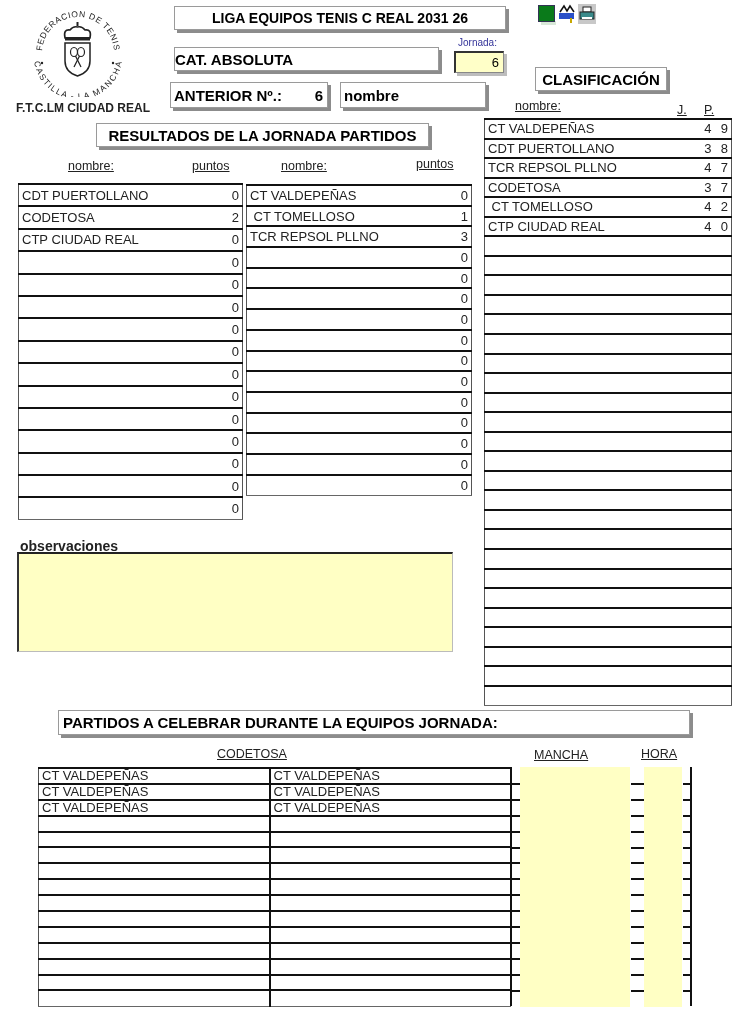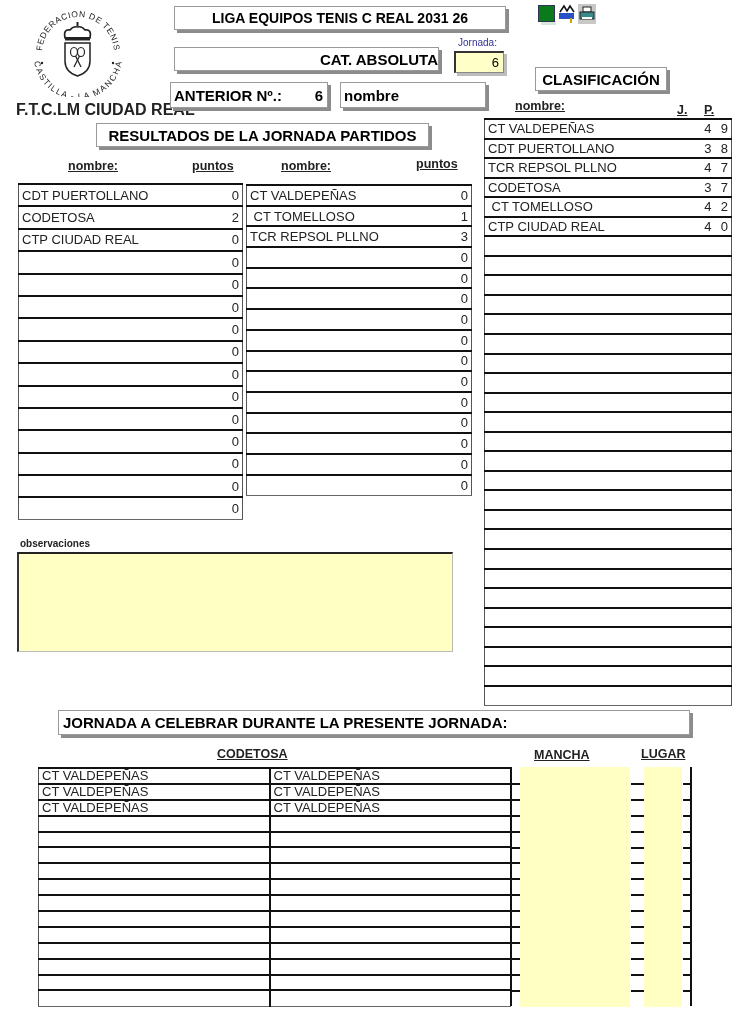--- a/index.html
+++ b/index.html
@@ -6,60 +6,60 @@
   html, body { width: 751px; height: 1024px; background: #ffffff; overflow: hidden; }
   body { position: relative; font-family: "Liberation Sans", sans-serif; color: #000; }
   .abs { position: absolute; }
 
   .boxed {
     position: absolute; background: #fff; border: 1px solid #9a9a9a;
     box-shadow: 3px 3px 0 #8c8c8c; font-weight: bold; font-size: 14px;
     display: flex; align-items: center;
   }
   .title-box { left: 174px; top: 6px; width: 332px; height: 24px; justify-content: center; }
-  .cat-box { left: 174px; top: 47px; width: 265px; height: 24px; justify-content: flex-end; font-size: 15px; }
+  .cat-box { left: 174px; top: 47px; width: 265px; height: 24px; justify-content: flex-start; font-size: 15px; }
   .jornada-box { left: 170px; top: 82px; width: 158px; height: 26px; justify-content: space-between; padding: 0 4px 0 3px; font-size: 15px; }
   .fecha-box { left: 340px; top: 82px; width: 146px; height: 26px; padding-left: 3px; font-size: 15px; }
   .clasif-box { left: 535px; top: 67px; width: 132px; height: 24px; justify-content: center; font-size: 15px; }
   .result-box { left: 96px; top: 123px; width: 333px; height: 24px; justify-content: center; font-size: 15px; }
   .partidos-box { left: 58px; top: 710px; width: 632px; height: 25px; padding-left: 4px; font-size: 15px; }
 
   .jornada-small-label { left: 458px; top: 37px; font-size: 10px; color: #333399; }
   .jornada-input {
     left: 454px; top: 51px; width: 50px; height: 22px; background: #ffffc8;
     border: 1px solid #888; border-left: 2px solid #333; border-top: 2px solid #333;
     box-shadow: 3px 3px 0 #bdbdbd; font-size: 13px; text-align: right; padding: 2px 4px 0 0;
   }
 
   .logo { left: 30px; top: 5px; width: 95px; height: 92px; }
-  .logo-caption { left: 16px; top: 101px; font-size: 16px; font-weight: bold; color: #222; white-space: nowrap; }
+  .logo-caption { left: 16px; top: 101px; font-size: 12px; font-weight: bold; color: #222; white-space: nowrap; }
 
   .tb-icon { top: 4px; width: 18px; height: 20px; }
   .green-sq { left: 538px; top: 5px; width: 17px; height: 17px; background: #0a7a1a; border: 1px solid #335; }
   .green-sq-shadow { left: 541px; top: 21px; width: 15px; height: 4px; background: #d8e8d8; }
 
-  .hdr { position: absolute; font-weight: bold; font-size: 12.5px; text-decoration: underline; color: #222; }
+  .hdr { position: absolute; font-weight: normal; font-size: 12.5px; text-decoration: underline; color: #222; }
 
   table.grid { position: absolute; border-collapse: collapse; }
   table.grid td { border-top: 2px solid #111; border-bottom: 1px solid #666; padding: 0 3px; font-size: 13px; color: #222; white-space: nowrap; overflow: hidden; }
   table.grid tr td:first-child { border-left: 1px solid #555; }
   table.grid tr td:last-child { border-right: 1px solid #555; }
   .num { text-align: right; }
 
   .res-left { left: 18px; top: 183px; width: 225px; }
   .res-left tr { height: 22.4px; }
   .res-right { left: 246px; top: 184px; width: 226px; }
   .res-right tr { height: 20.7px; }
   .clasif { left: 484px; top: 118px; width: 248px; }
   .clasif tr { height: 19.55px; }
   .clasif td.j { width: 24px; text-align: right; padding-right: 2px; }
   .clasif td.p { width: 18px; text-align: right; }
   .clasif td.j, .clasif td.p { border-left: none; }
 
-  .obs-label { left: 20px; top: 538px; font-size: 10px; font-weight: bold; color: #222; }
+  .obs-label { left: 20px; top: 538px; font-size: 14px; font-weight: bold; color: #222; }
   .obs-area {
     left: 17px; top: 552px; width: 436px; height: 100px; background: #ffffc4;
     border-top: 2px solid #222; border-left: 2px solid #333; border-right: 1px solid #bbb; border-bottom: 1px solid #bbb;
   }
 
   .players { left: 38px; top: 767px; width: 473px; }
   .players tr { height: 15.9px; }
   .players td { font-size: 13px; padding: 0 6px; line-height: 13px; }
   .players td.c1 { width: 231px; border-right: 2px solid #111; }
   .lugar-col { left: 520px; top: 767px; width: 110px; height: 240px; background: #ffffc4; }
@@ -423,25 +423,25 @@
         <td style="white-space:pre"></td>
         <td class="num">0</td>
       </tr>
     </tbody>
   </table>
 
 <div class="abs obs-label">observaciones</div>
 <div class="abs obs-area"></div>
 
 <div class="boxed partidos-box">
-    <span>JORNADA A CELEBRAR DURANTE LA PRESENTE JORNADA:</span>
+    <span>PARTIDOS A CELEBRAR DURANTE LA EQUIPOS JORNADA:</span>
   </div>
 <div class="hdr" style="left:217px; top:747px;">CODETOSA</div>
 <div class="hdr" style="left:534px; top:748px;">MANCHA</div>
-<div class="hdr" style="left:641px; top:747px;">LUGAR</div>
+<div class="hdr" style="left:641px; top:747px;">HORA</div>
 
 <table class="grid players">
     <tbody id="players-body">
       <tr>
         <td class="c1">CT VALDEPEÑAS</td>
         <td>CT VALDEPEÑAS</td>
       </tr>
       <tr>
         <td class="c1">CT VALDEPEÑAS</td>
         <td>CT VALDEPEÑAS</td>

